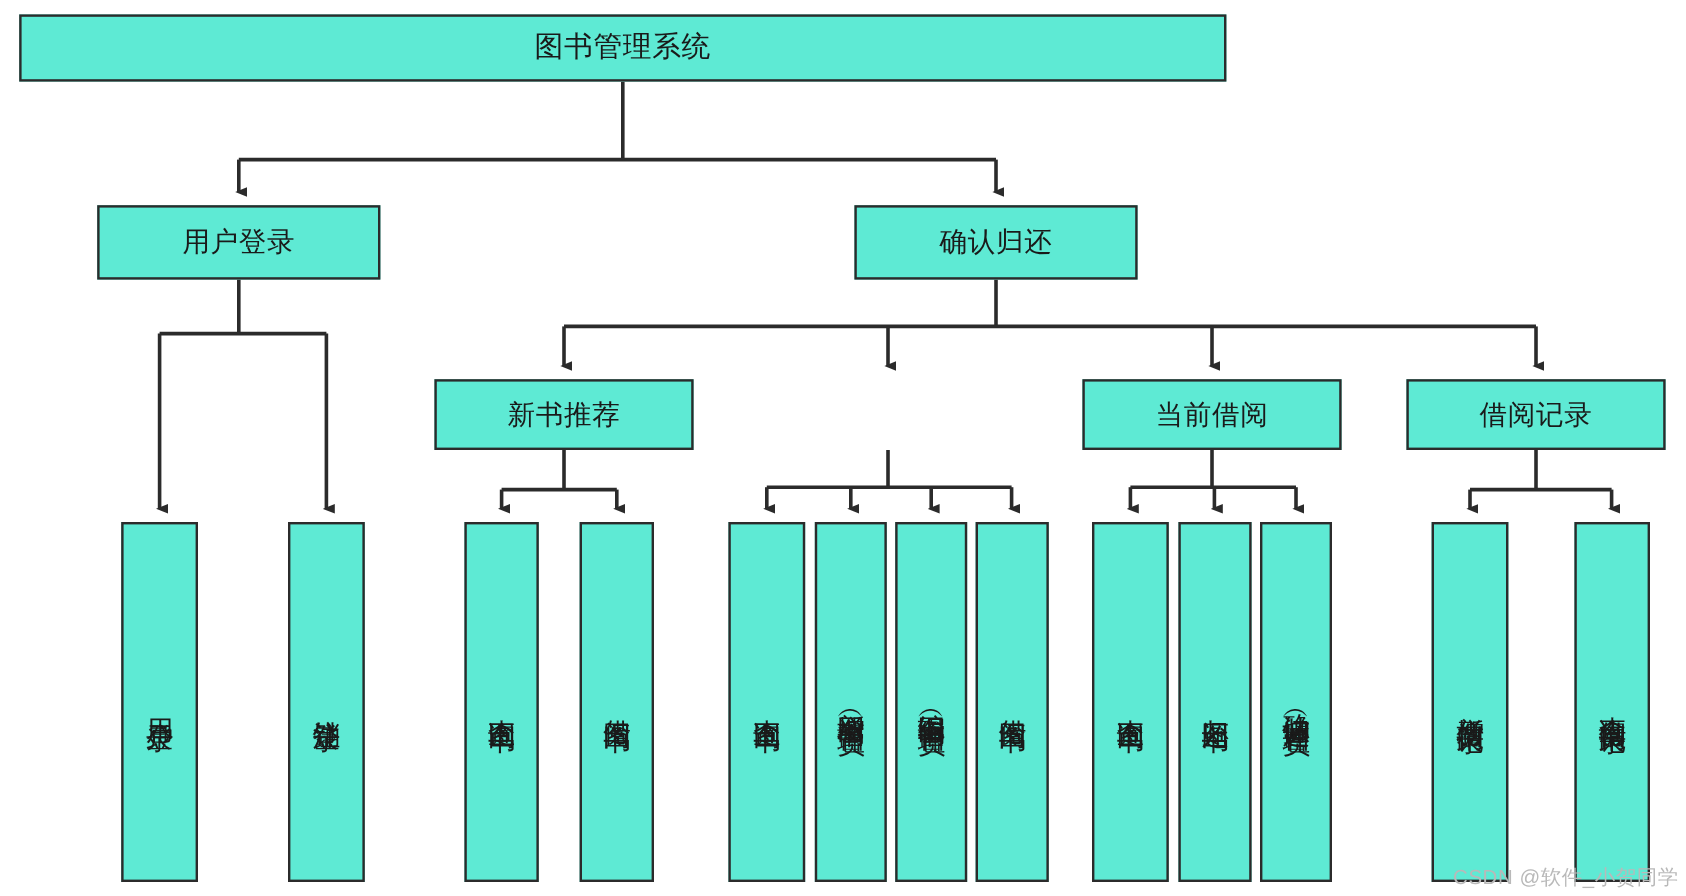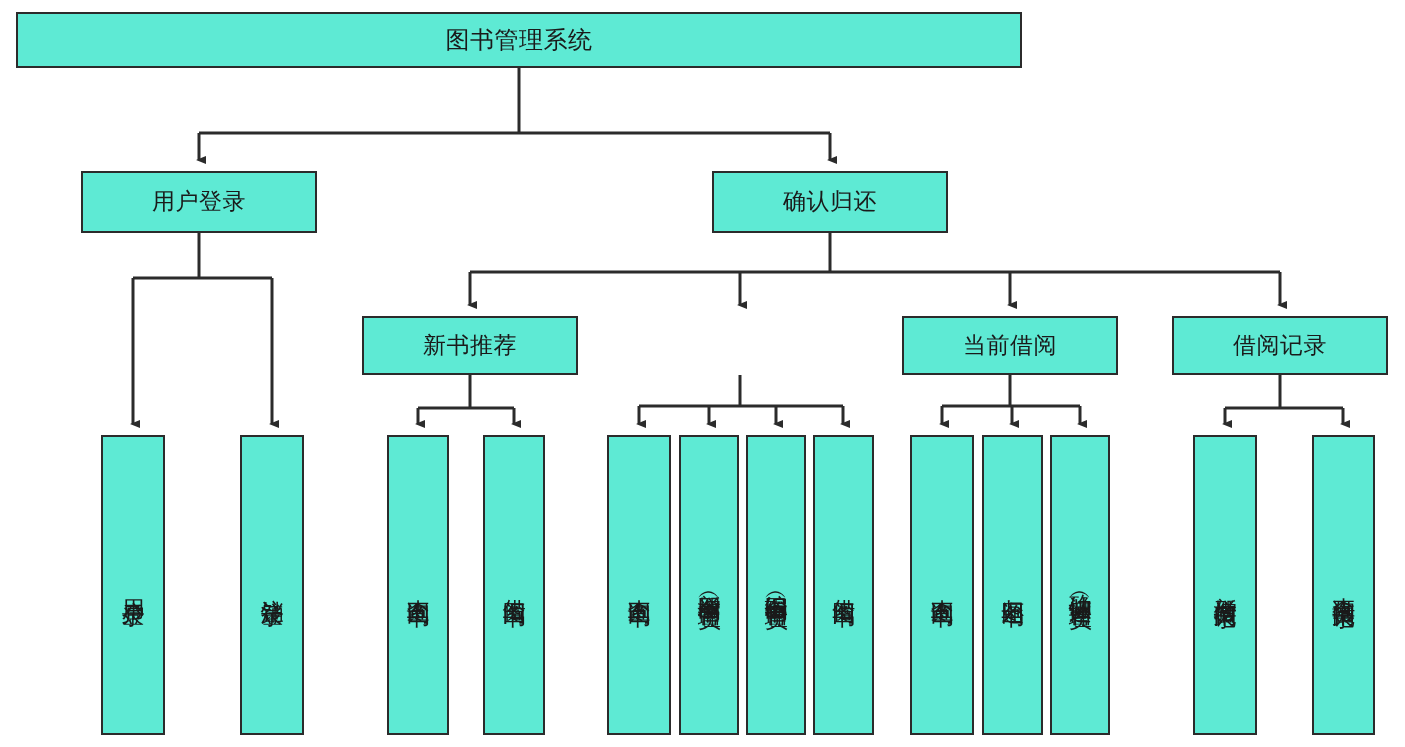--- a/index.html
+++ b/index.html
@@ -184,13 +184,14 @@
     <span class="leaf-text">确认归还（管理员）</span>
   </div>
 
   <div class="node node-leaf" style="left:1193px; top:435px; width:64px; height:300px;">
     <span class="leaf-text">新增借阅记录</span>
   </div>
   <div class="node node-leaf" style="left:1312px; top:435px; width:63px; height:300px;">
     <span class="leaf-text">查询借阅记录</span>
   </div>
 
+  <div class="watermark">CSDN @软件_小贺同学</div>
 </div>
 
 </body></html>

